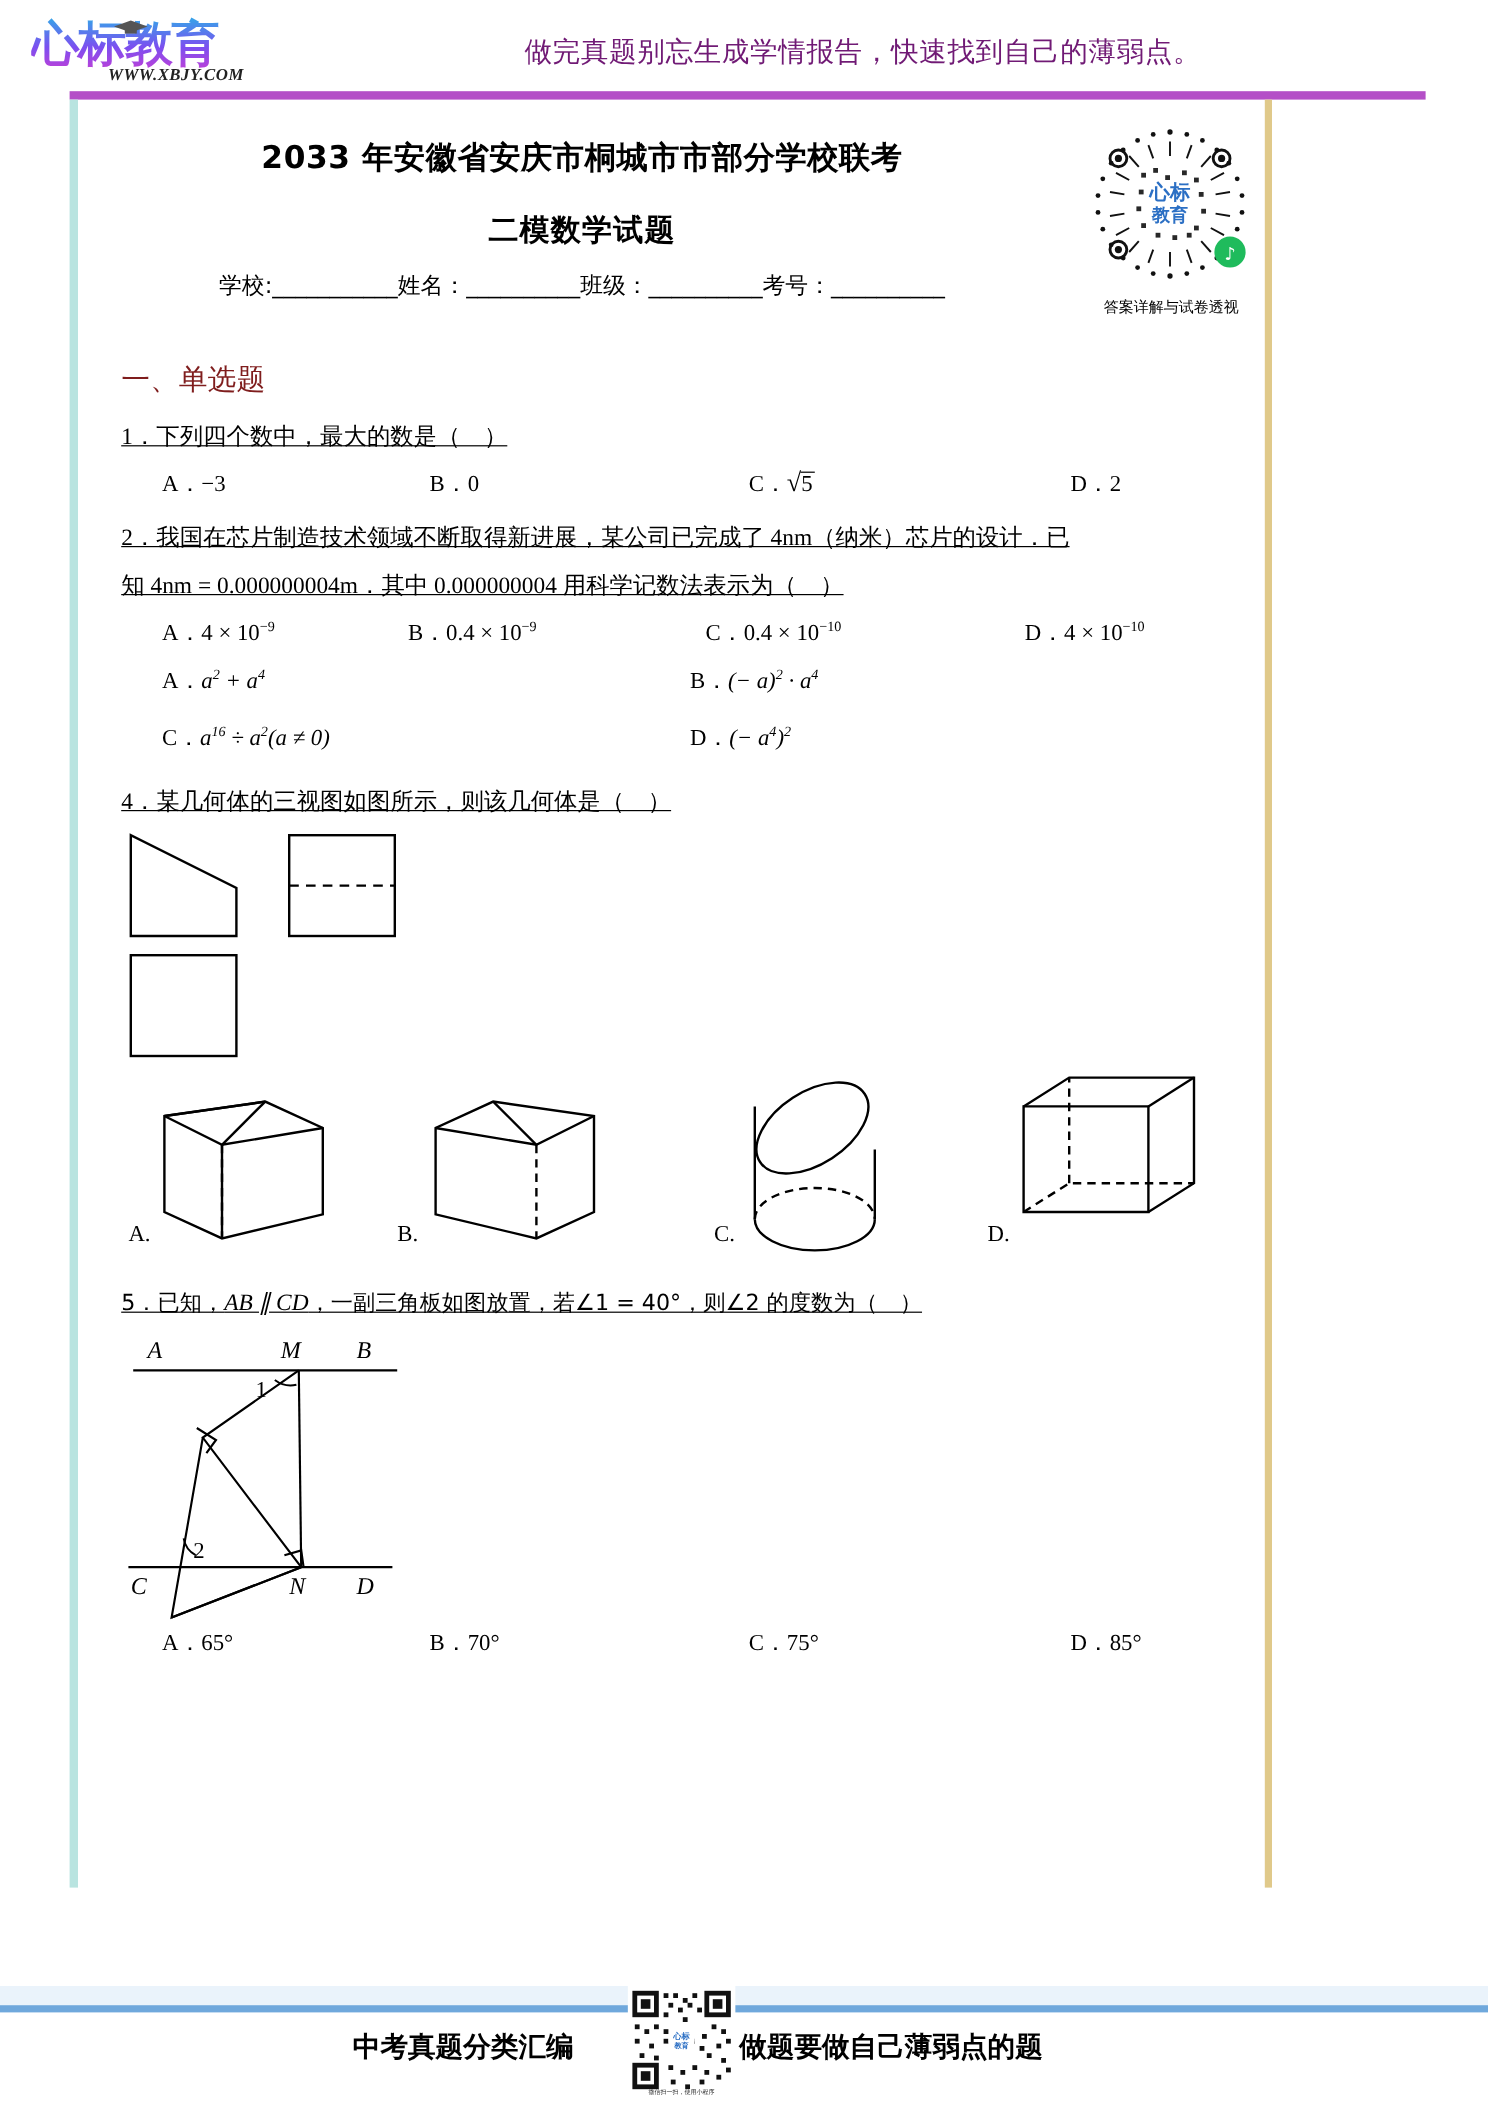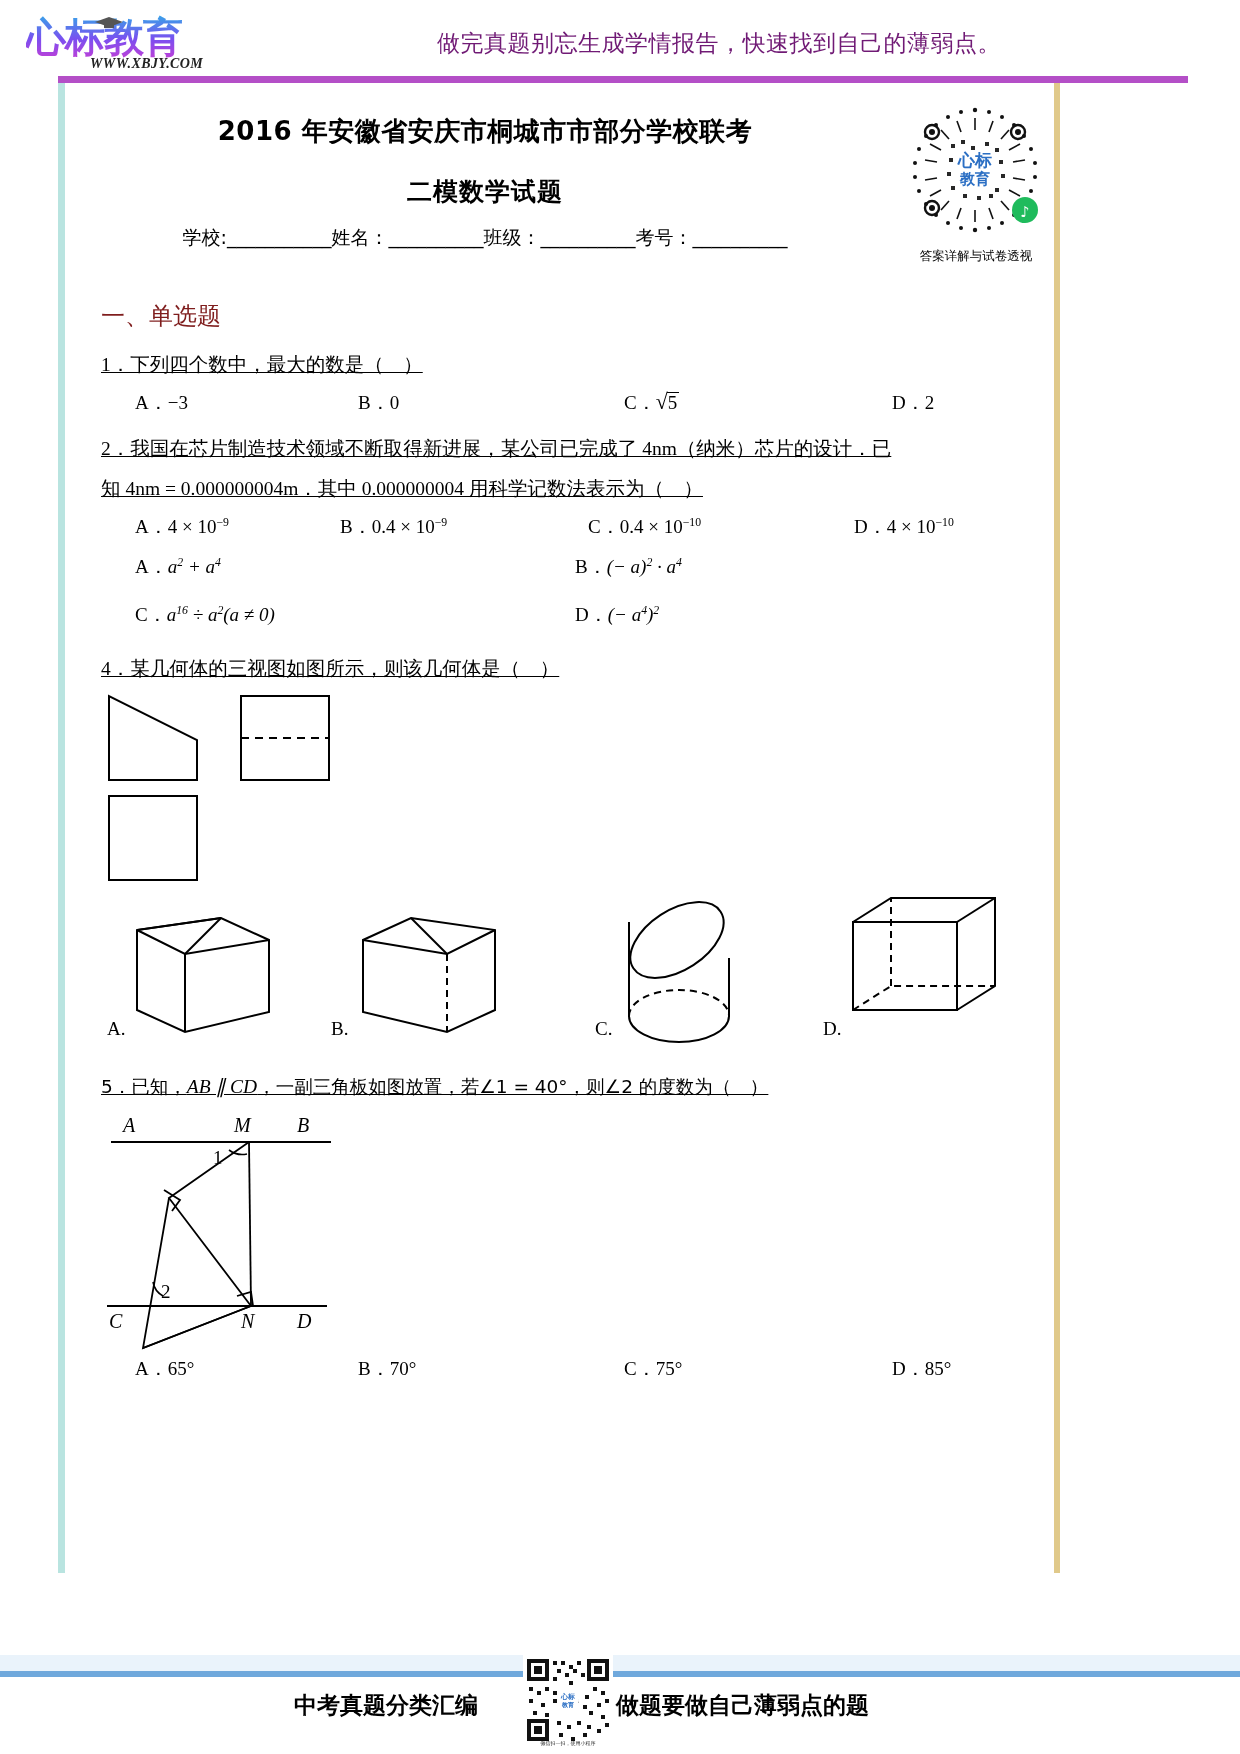--- a/index.html
+++ b/index.html
@@ -176,21 +176,21 @@
   </div>
   <div class="header-slogan">做完真题别忘生成学情报告，快速找到自己的薄弱点。</div>
 </div>
 
 <div class="frame-top"></div>
 <div class="frame-left"></div>
 <div class="frame-right"></div>
 
 <div class="paper">
 
-  <div class="exam-title1">2016 年安徽省安庆市桐城市市部分学校联考</div>
+  <div class="exam-title1">2033 年安徽省安庆市桐城市市部分学校联考</div>
   <div class="exam-title2">二模数学试题</div>
   <div class="exam-fields">学校:___________姓名：__________班级：__________考号：__________</div>
 
   <div class="qr-top">
     <svg viewBox="0 0 140 140" width="140" height="140">
       <g fill="#111">
 
         <g>
           <circle cx="70" cy="10" r="2.2"></circle>
             <circle cx="84" cy="12" r="2"></circle>

